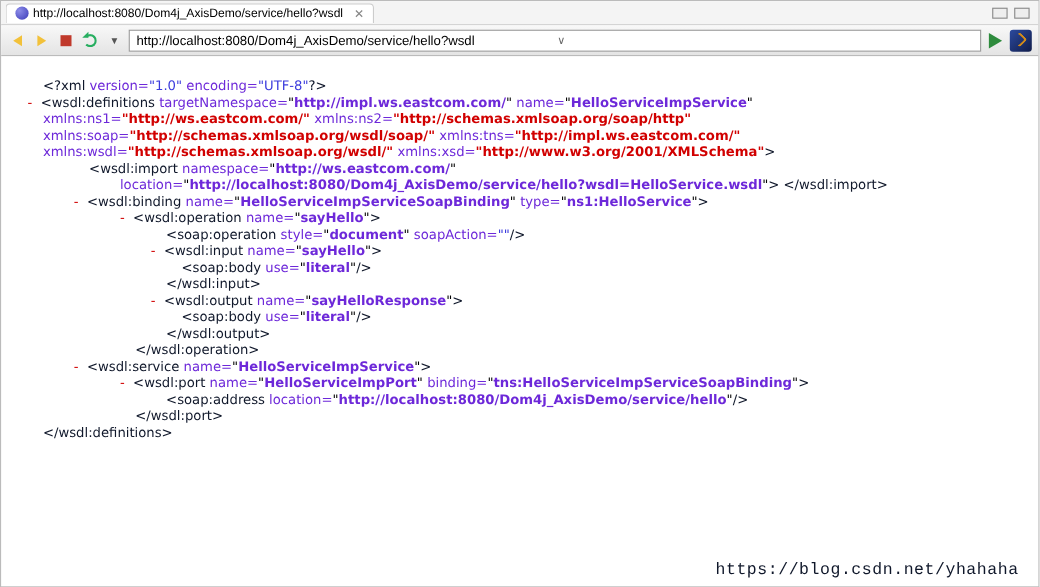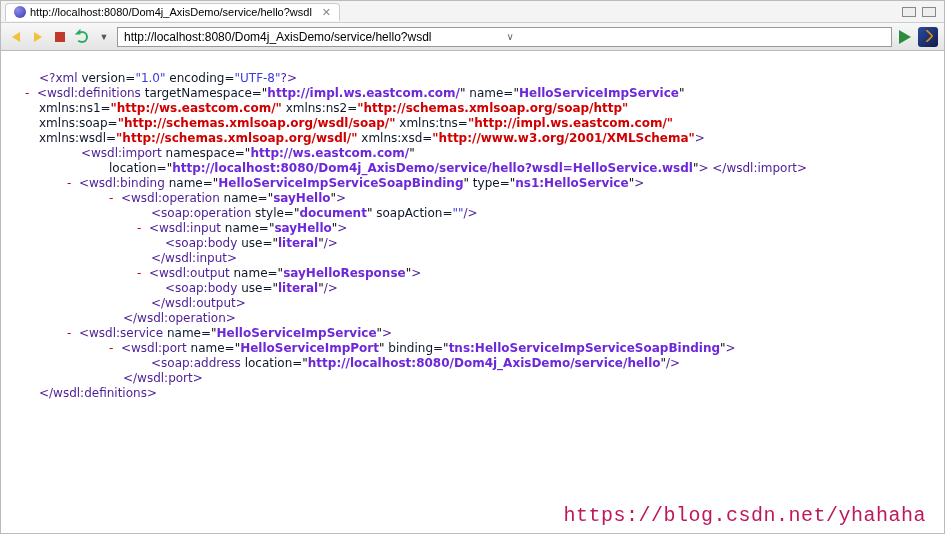--- a/index.html
+++ b/index.html
@@ -21,28 +21,28 @@
   .urlbar { flex:1; height:20px; border:1px solid #999; background:#fff; padding:1px 6px; font-size:12px; display:flex; align-items:center; }
   .urlbar span { flex:1; white-space:nowrap; overflow:hidden; }
   .urlbar .v { color:#666; font-size:10px; margin-left:4px; }
   .go { width:0; height:0; border-top:7px solid transparent; border-bottom:7px solid transparent; border-left:12px solid #2e8b3d; margin:0 4px; }
   .app { width:20px; height:20px; background:linear-gradient(135deg,#2c4a9e,#101c4a); border-radius:3px; position:relative; }
   .app:after { content:""; position:absolute; left:4px; top:4px; width:8px; height:8px; border:2px solid #d08a1a; border-left:none; border-bottom:none; transform:rotate(45deg); border-radius:3px; }
   .content { padding:20px 20px 10px 24px; font-family: Verdana, "DejaVu Sans", sans-serif; font-size:12px; line-height:1.25; white-space:nowrap; overflow:auto; height:calc(100% - 52px); }
   .ln { display:block; }
   .i1 { padding-left:14px; } .i3 { padding-left:56px; } .i4 { padding-left:84px; }
   .i5 { padding-left:98px; } .i7 { padding-left:126px; } .i8 { padding-left:140px; }
-  .tg { color:#4c1d95; } 
-  .an { color:#0f172a; } 
+  .tg { color:#0f172a; } 
+  .an { color:#6d28d9; } 
   .av { color:#3a3add; } 
   .ns { color:#d10000; font-weight:bold; } 
   .bb { color:#6d28d9; font-weight:bold; } 
   .pl { color:#000; } 
   .minus { color:#d10000; display:inline-block; width:12px; margin-left:-14px; }
-  .watermark { position:absolute; right:18px; bottom:6px; color:#be185d; font-family: "Courier New", monospace; font-size:20px; letter-spacing:0.5px; }
+  .watermark { position:absolute; right:18px; bottom:6px; color:#0f172a; font-family: "Courier New", monospace; font-size:15px; letter-spacing:0.5px; }
 </style>
 </head>
 <body>
 
 <div class="tabbar">
   <div class="tab">
     <div class="globe"></div>
     <span>http://localhost:8080/Dom4j_AxisDemo/service/hello?wsdl</span>
     <span class="close">✕</span>
   </div>

